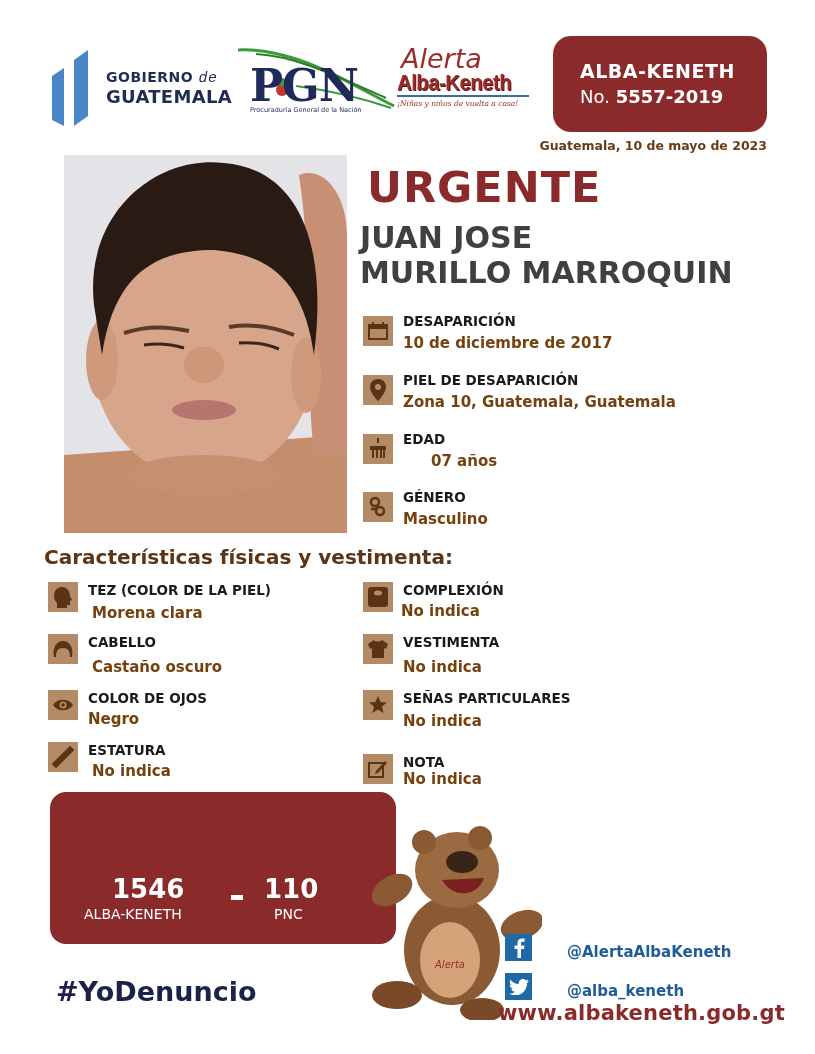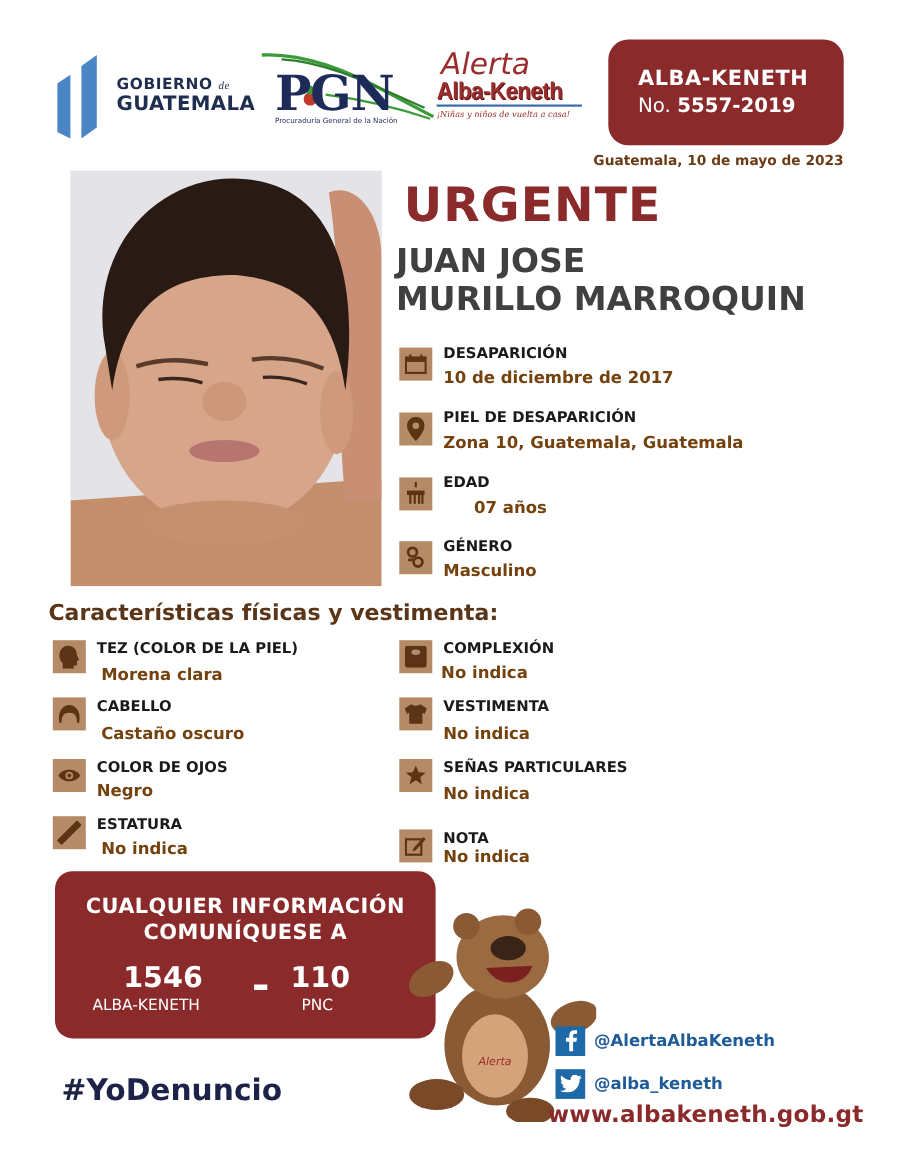--- a/index.html
+++ b/index.html
@@ -5,21 +5,21 @@
   * { box-sizing: border-box; margin: 0; padding: 0; }
   html, body { width: 815px; height: 1054px; background: #ffffff; overflow: hidden; }
   body { position: relative; font-family: "DejaVu Sans", sans-serif; }
 
   .abs { position: absolute; }
 
   
   .gob-bars { left: 52px; top: 50px; width: 46px; height: 76px; }
   .gob-text { left: 106px; top: 70px; color: #1f2e4f; font-weight: bold; line-height: 1; }
   .gob-text .l1 { font-size: 14px; letter-spacing: 0.5px; }
-  .gob-text .l1 i { font-family: Liberation Serif, serif; font-weight: normal; font-size: 10px; }
+  .gob-text .l1 i { font-family: Liberation Mono, monospace; font-weight: normal; font-size: 15px; }
   .gob-text .l2 { font-size: 18px; letter-spacing: 0.3px; margin-top: 2px; }
 
   .pgn { left: 236px; top: 46px; width: 160px; height: 72px; }
   .pgn-letters { left: 250px; top: 60px; font-family: "DejaVu Serif", serif; font-weight: bold; font-size: 44px; color: #1e2a5a; letter-spacing: -1px; }
   .pgn-sub { left: 250px; top: 106px; font-size: 6.5px; color: #1e2a5a; }
 
   .alerta { left: 397px; top: 45px; }
   .alerta .a1 { font-family: "DejaVu Sans", sans-serif; font-size: 27px; color: #9b2c2c; font-style: italic; line-height: 1; margin-left: 4px; }
   .alerta .a2 { font-family: "Liberation Sans", sans-serif; font-weight: bold; font-size: 22px; color: #9b2c2c; line-height: 1; transform: scaleX(0.92); transform-origin: left; letter-spacing: -0.5px; text-shadow: 1px 1px 0 #5a1616; }
   .alerta .bar { width: 132px; height: 2px; background: #3b6aa8; margin-top: 1px; }
@@ -48,21 +48,21 @@
 
   
   .contact { left: 50px; top: 792px; width: 346px; height: 152px; background: #8b2a2b; border-radius: 16px; color: #fff; text-align: center; }
   .contact .c1 { position: absolute; left: 0; right: 0; top: 20px; font-size: 19px; font-weight: bold; line-height: 24px; letter-spacing: 0.4px; }
   .contact .num { position: absolute; font-size: 26px; font-weight: bold; }
   .contact .sub { position: absolute; font-size: 14px; }
   .contact .dash { position: absolute; left: 181px; top: 103px; width: 12px; height: 5px; background: #fff; }
 
   .hashtag { left: 56px; top: 976px; font-size: 27px; font-weight: bold; color: #1c2248; }
 
-  .social-row { left: 505px; height: 30px; display: flex; align-items: center; }
+  .social-row { left: 505px; height: 30px; display: flex; align-items: flex-end; gap: 27px; }
   .social-ico { width: 27px; height: 27px; background: #1e6aa8; display: flex; align-items: center; justify-content: center; color: #fff; margin-right: 8px; }
   .social-txt { font-size: 15px; font-weight: bold; color: #1e5b97; }
   .web { left: 498px; top: 1001px; font-size: 21px; font-weight: bold; color: #8b2a2b; letter-spacing: 0.2px; }
 
   .bear { left: 362px; top: 820px; width: 180px; height: 200px; }
 </style>
 </head>
 <body>
 
 <svg class="abs gob-bars" viewBox="0 0 46 76">
@@ -244,24 +244,20 @@
     <svg width="20" height="20" viewBox="0 0 20 20">
         <rect x="1" y="4" width="14" height="14" fill="none" stroke="#5b3416" stroke-width="2"></rect>
         <path d="M8,12 L17,2 L19,4 L10,14 L7,15 Z" fill="#5b3416"></path>
       </svg>
   </div>
   <div class="lbl" style="left:40px;top:0;">NOTA</div>
   <div class="val" style="left:40px;top:16px;">No indica</div>
 </div>
 
 <div class="abs contact">
-  <div class="c1">
-    <div>CUALQUIER INFORMACIÓN</div>
-    <div>COMUNÍQUESE A</div>
-  </div>
   <div class="num" style="left:62px;top:82px;">1546</div>
   <div class="sub" style="left:34px;top:114px;">ALBA-KENETH</div>
   <div class="dash"></div>
   <div class="num" style="left:214px;top:82px;">110</div>
   <div class="sub" style="left:224px;top:114px;">PNC</div>
 </div>
 
 <svg class="abs bear" viewBox="0 0 180 200">
   <ellipse cx="90" cy="130" rx="48" ry="55" fill="#8a5a34"></ellipse>
   <ellipse cx="88" cy="140" rx="30" ry="38" fill="#d4a37a"></ellipse>

